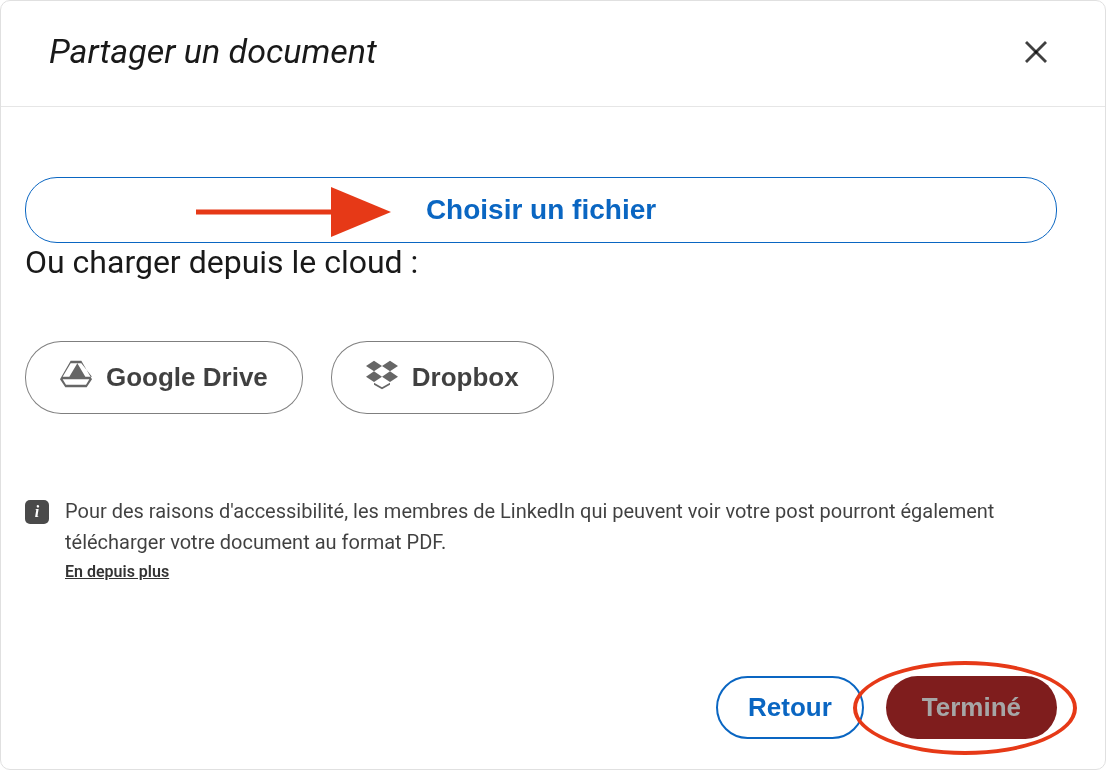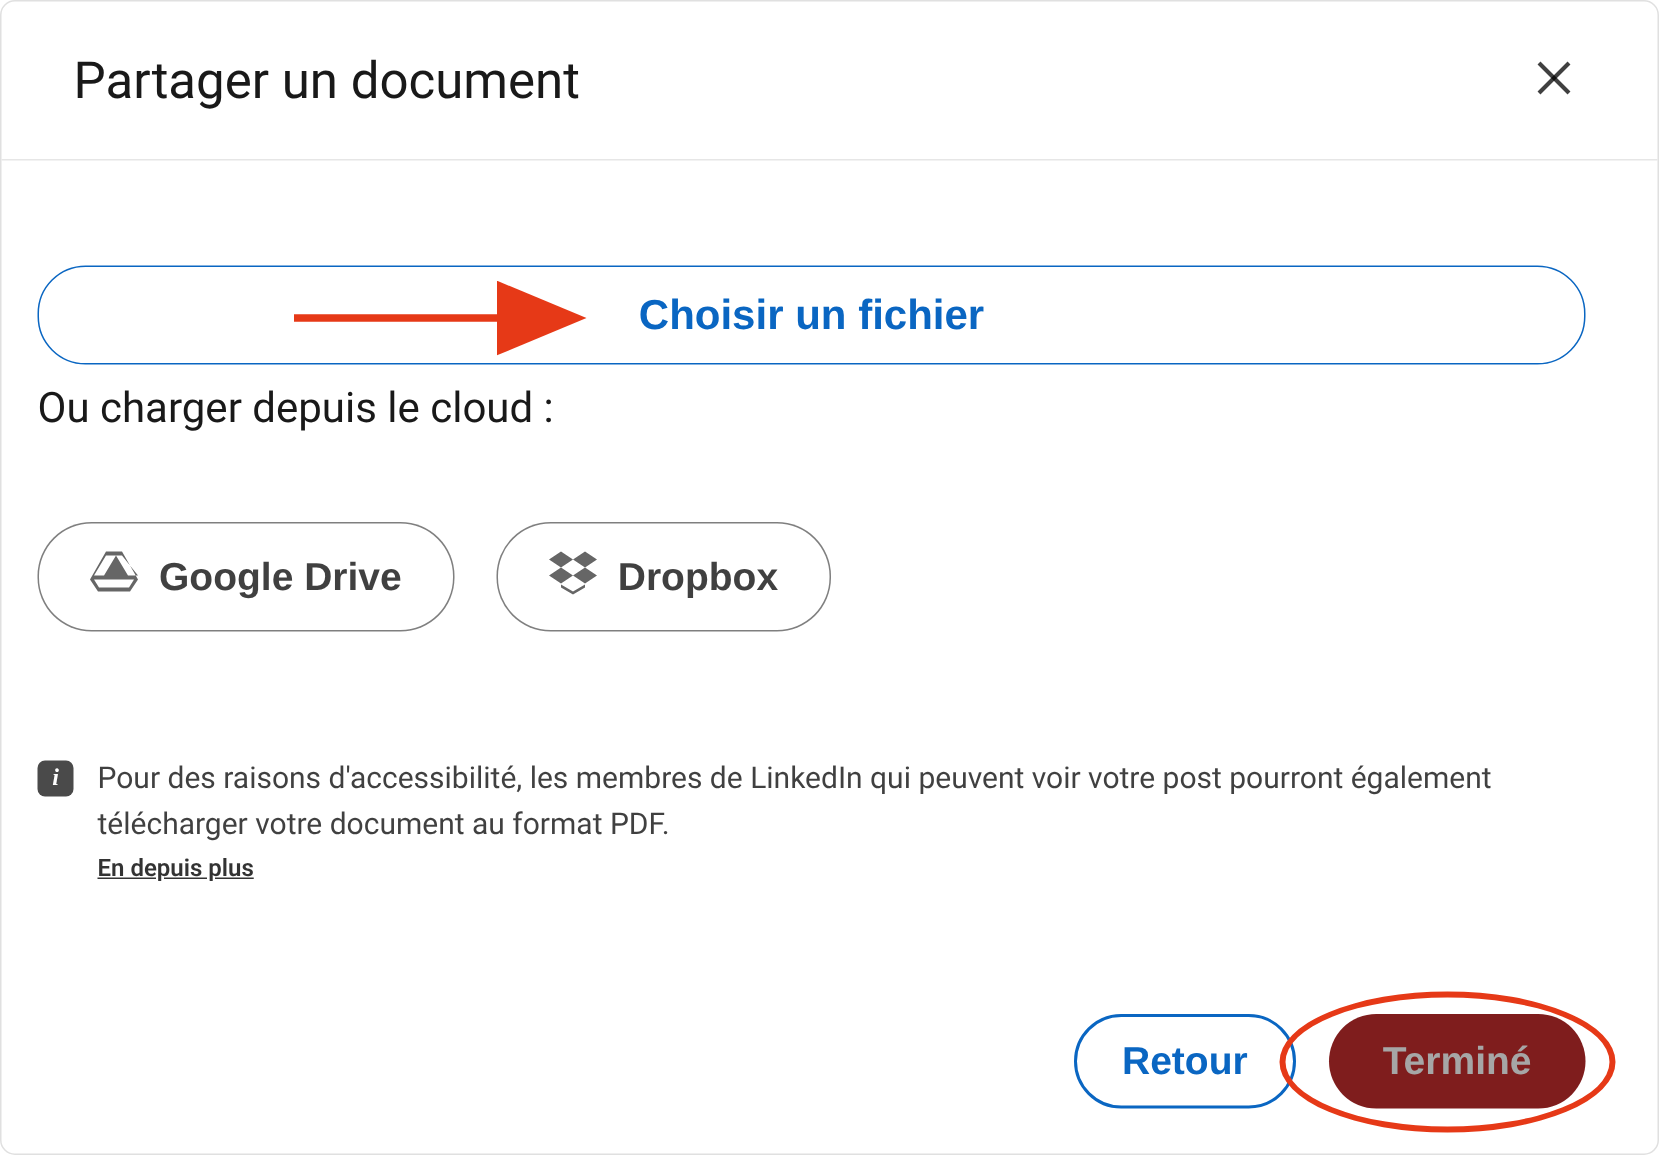--- a/index.html
+++ b/index.html
@@ -19,23 +19,24 @@
       height: 100%;
       background: #fff;
       border: 1px solid #e0e0e0;
       border-radius: 10px;
       display: flex;
       flex-direction: column;
     }
     .modal-header {
       display: flex;
       justify-content: space-between;
-      align-items: center;
+      align-items: flex-start;
       padding: 30px 48px 30px 48px;
       border-bottom: 1px solid #e6e6e6;
+      font-style: italic;
     }
     .modal-title {
       font-size: 34px;
       font-weight: 400;
       color: rgba(0,0,0,0.9);
     }
     .close-btn {
       background: none;
       border: none;
       cursor: pointer;
@@ -67,22 +68,21 @@
     .arrow-annotation {
       position: absolute;
       left: 195px;
       top: 90px;
       pointer-events: none;
     }
     .arrow-annotation svg {
       overflow: visible;
     }
     .cloud-label {
-      margin-top: 12px;
-      font-size: 28px;
+      font-size: 32px;
       color: rgba(0,0,0,0.9);
     }
     .cloud-buttons {
       margin-top: 60px;
       display: flex;
       gap: 28px;
     }
     .cloud-btn {
       display: inline-flex;
       align-items: center;

